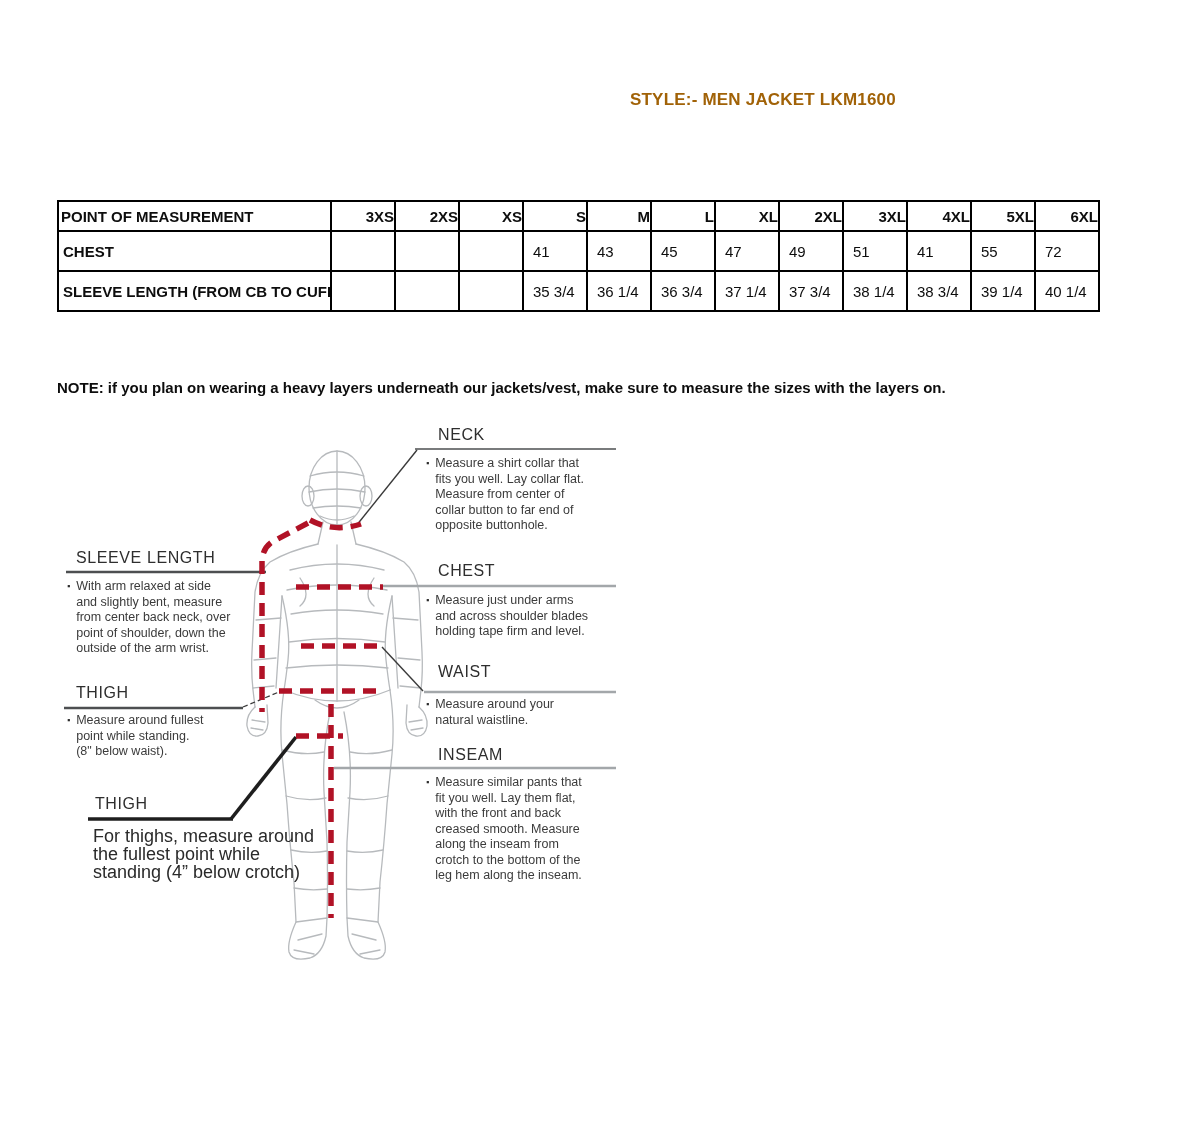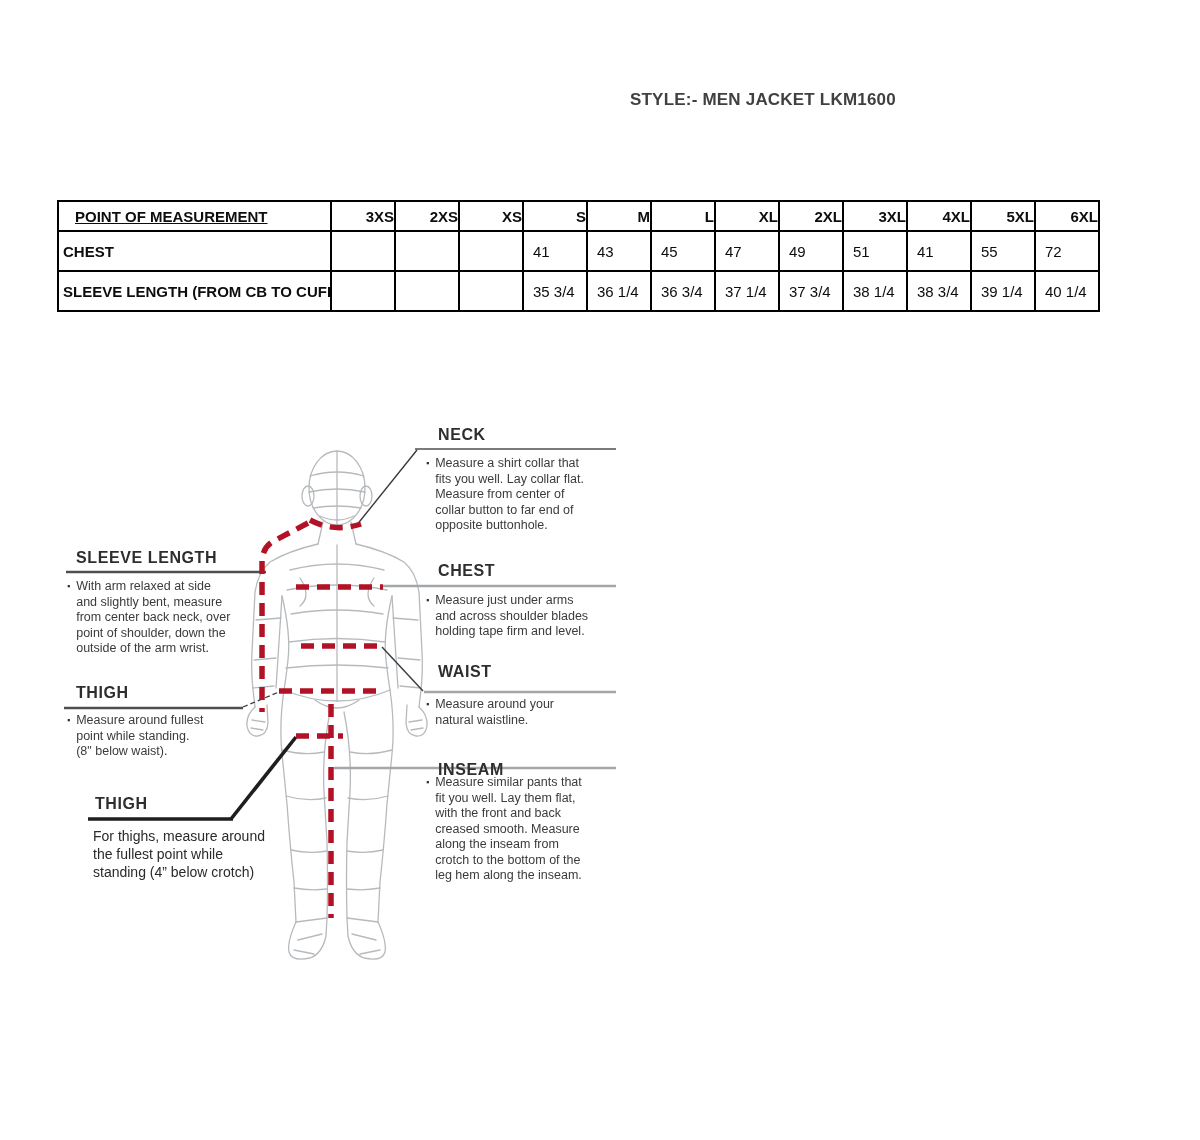--- a/index.html
+++ b/index.html
@@ -1,47 +1,47 @@
 <!DOCTYPE html>
 <html><head>
 <meta charset="utf-8">
 <style>
   * { margin:0; padding:0; box-sizing:border-box; }
   html,body { background:#ffffff; }
   body { font-family:"Liberation Sans", sans-serif; color:#111; }
   .page { position:relative; width:1200px; height:1140px; background:#fff; overflow:hidden; }
 
   .doc-title { position:absolute; left:630px; top:90px; font-size:17px; font-weight:bold;
-               letter-spacing:0.2px; color:#404040; }
+               letter-spacing:0.2px; color:#a16207; }
 
   
   table.size-table { position:absolute; left:57px; top:200px; width:1043px;
                      border-collapse:collapse; table-layout:fixed; }
   table.size-table th, table.size-table td {
       border:2px solid #000; font-size:15px; height:40px; vertical-align:middle;
       padding:0 0 0 9px; text-align:left; color:#0d0d0d; overflow:hidden; white-space:nowrap; }
   table.size-table tr.head th { height:30px; font-weight:bold; text-align:right; padding:0; }
-  table.size-table tr.head th.label-col { text-align:left; padding-left:16px;text-decoration:underline; }
+  table.size-table tr.head th.label-col { text-align:left; padding-left:2px; }
   table.size-table td.label-col { font-weight:bold; padding-left:4px; }
   col.c-label { width:273px; }
   col.c-size { width:64px; }
 
   .note { position:absolute; left:57px; top:379px; font-size:15px; font-weight:bold; color:#0d0d0d; }
 
   
   .diagram { position:absolute; left:60px; top:420px; width:570px; height:556px; }
   .diagram svg { position:absolute; left:0; top:0; }
 
   .sec-title { position:absolute; font-size:16px; letter-spacing:0.6px; color:#2e2e2e;
-               font-weight:700; white-space:nowrap; }
+               font-weight:400; white-space:nowrap; }
   .sec-body  { position:absolute; display:flex; align-items:flex-start;
                font-size:12.5px; line-height:15.5px; color:#3b3b3b; }
   .sec-body .bullet { font-size:9px; line-height:15px; margin-right:6px; color:#2b2b2b; }
   .sec-body .txt { white-space:pre-line; }
-  .sec-body.no-bullet .txt { font-size:14px; line-height:18px; color:#2a2a2a; }
+  .sec-body.no-bullet .txt { font-size:18px; line-height:18px; color:#2a2a2a; }
 </style>
 </head>
 <body>
 
 <div class="page">
 
   <div class="doc-title">STYLE:- MEN JACKET  LKM1600</div>
 
   <table class="size-table">
     <colgroup>
@@ -101,20 +101,21 @@
           <td>37 1/4</td>
           <td>37 3/4</td>
           <td>38 1/4</td>
           <td>38 3/4</td>
           <td>39 1/4</td>
           <td>40 1/4</td>
         </tr>
       </tbody>
   </table>
 
+  <div class="note">NOTE: if you plan on wearing a heavy layers underneath our jackets/vest, make sure to measure the sizes with the layers on.</div>
 
   <div class="diagram">
 
     <svg width="570" height="556" viewBox="0 0 570 556">
 
       <g stroke="#b7babd" stroke-width="1.3" fill="none" stroke-linecap="round" stroke-linejoin="round">
 
         <ellipse cx="277" cy="68" rx="28" ry="37"></ellipse>
         <path d="M277,31 V105"></path>
         <path d="M250,56 Q277,48 304,56"></path>
@@ -214,21 +215,21 @@
 holding tape firm and level.</span>
     </div>
 
     <div class="sec-title" style="left:378px; top:243px;text-align:center;">WAIST</div>
     <div class="sec-body" style="left:366px; top:277px;">
       <span class="bullet">▪</span>
       <span class="txt">Measure around your
 natural waistline.</span>
     </div>
 
-    <div class="sec-title" style="left:378px; top:326px;margin-top:15px;">INSEAM</div>
+    <div class="sec-title" style="left:378px; top:326px;">INSEAM</div>
     <div class="sec-body" style="left:366px; top:355px;">
       <span class="bullet">▪</span>
       <span class="txt">Measure similar pants that
 fit you well. Lay them flat,
 with the front and back
 creased smooth. Measure
 along the inseam from
 crotch to the bottom of the
 leg hem along the inseam.</span>
     </div>

